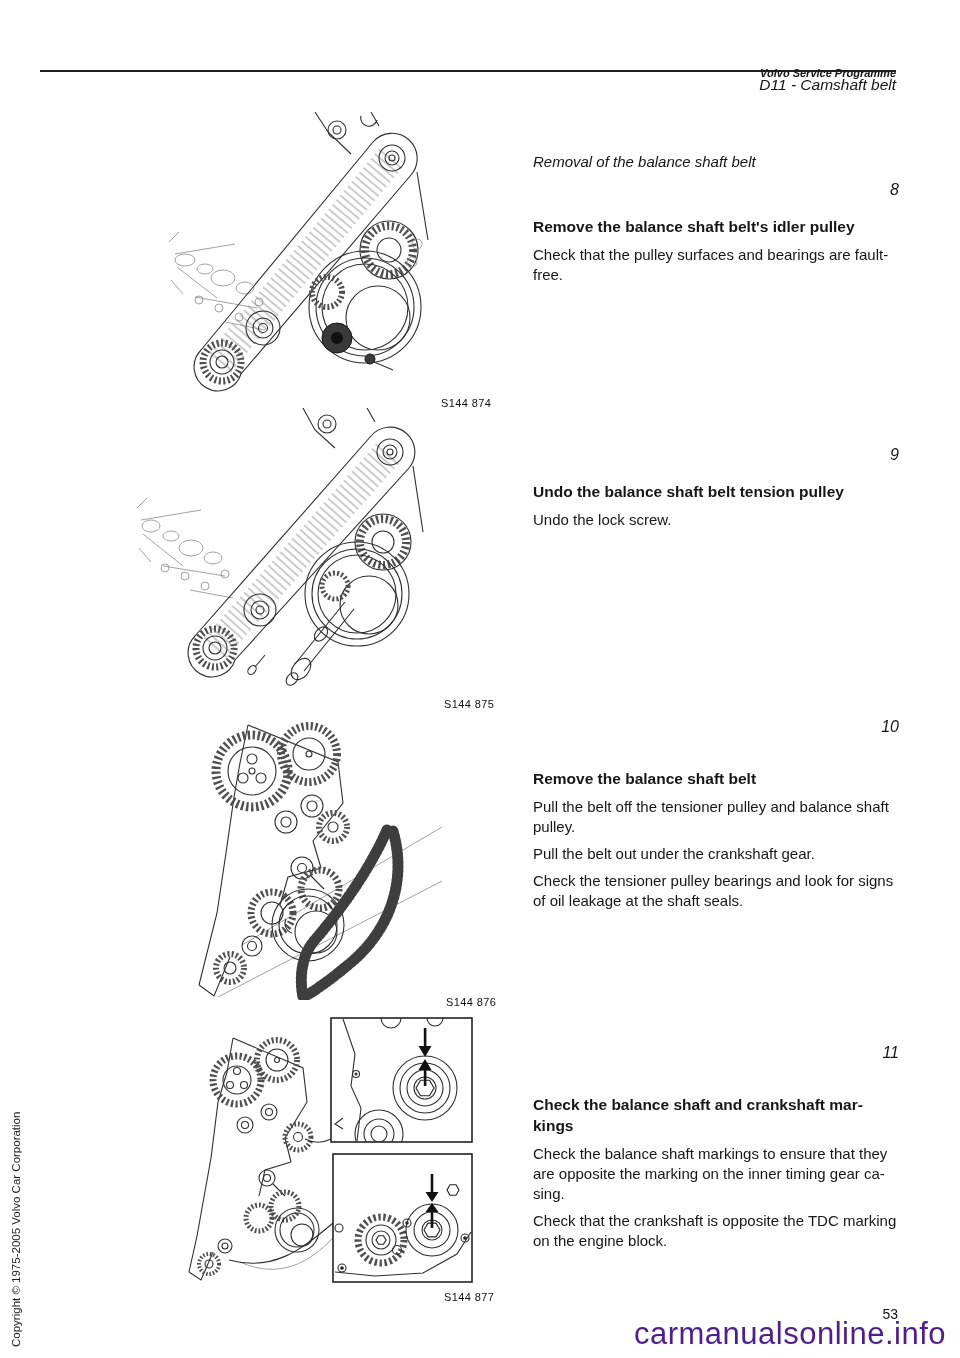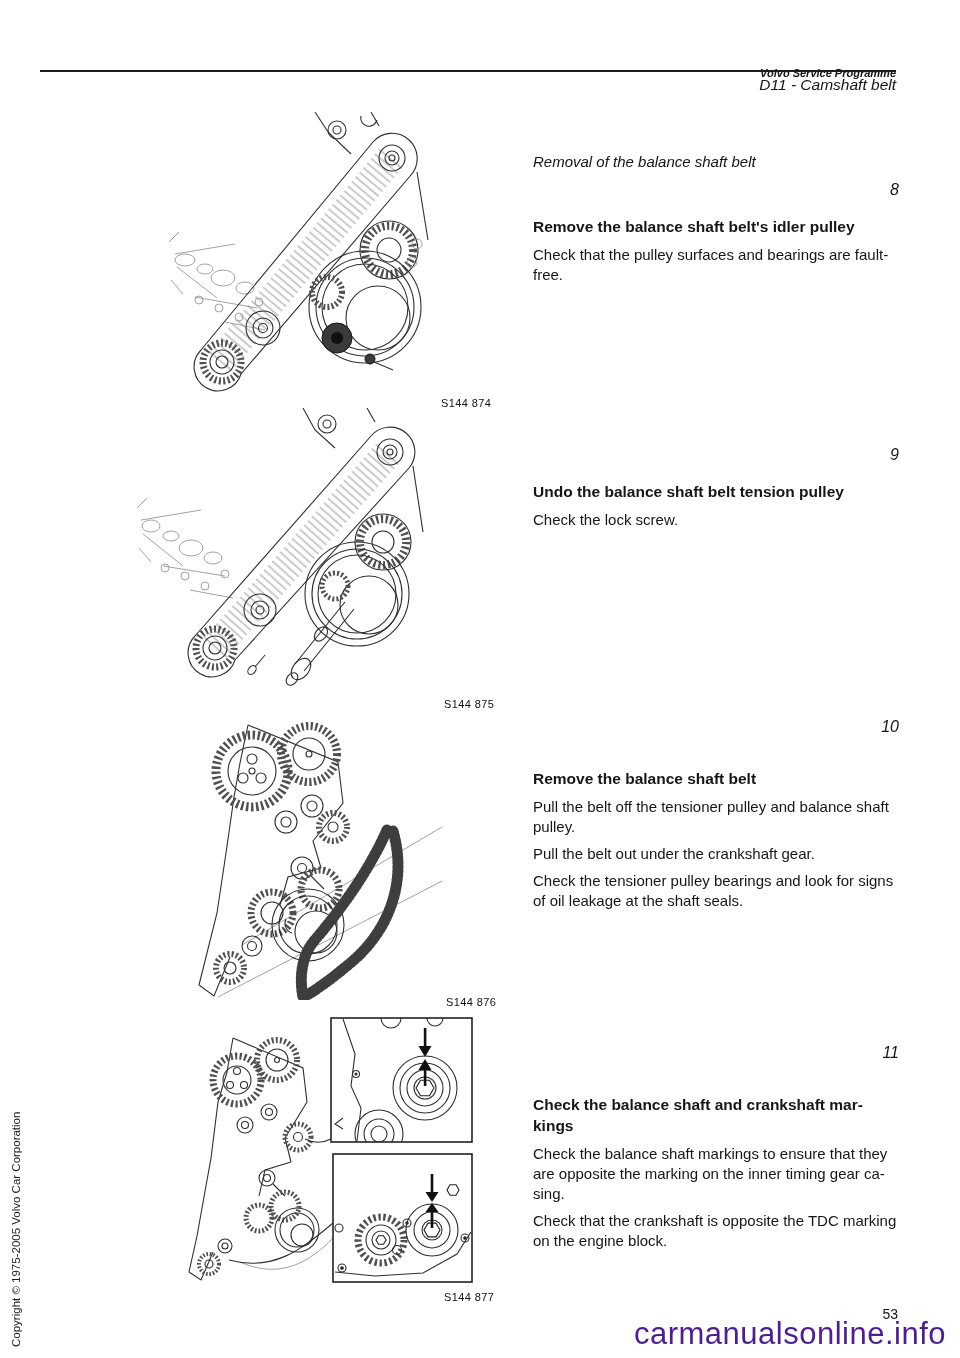--- a/index.html
+++ b/index.html
@@ -336,21 +336,21 @@
     <div class="sec-body">
       <p>Check that the pulley surfaces and bearings are fault-
 free.</p>
     </div>
   </div>
 
   <div class="section s9" style="top:445px;">
     <div class="sec-num" style="margin-top:0;">9</div>
     <div class="sec-head">Undo the balance shaft belt tension pulley</div>
     <div class="sec-body">
-      <p>Check the lock screw.</p>
+      <p>Undo the lock screw.</p>
     </div>
   </div>
 
   <div class="section s10" style="top:717px;">
     <div class="sec-num" style="margin-top:0;">10</div>
     <div class="sec-head">Remove the balance shaft belt</div>
     <div class="sec-body">
       <p>Pull the belt off the tensioner pulley and balance shaft
 pulley.</p>
       <p>Pull the belt out under the crankshaft gear.</p>

